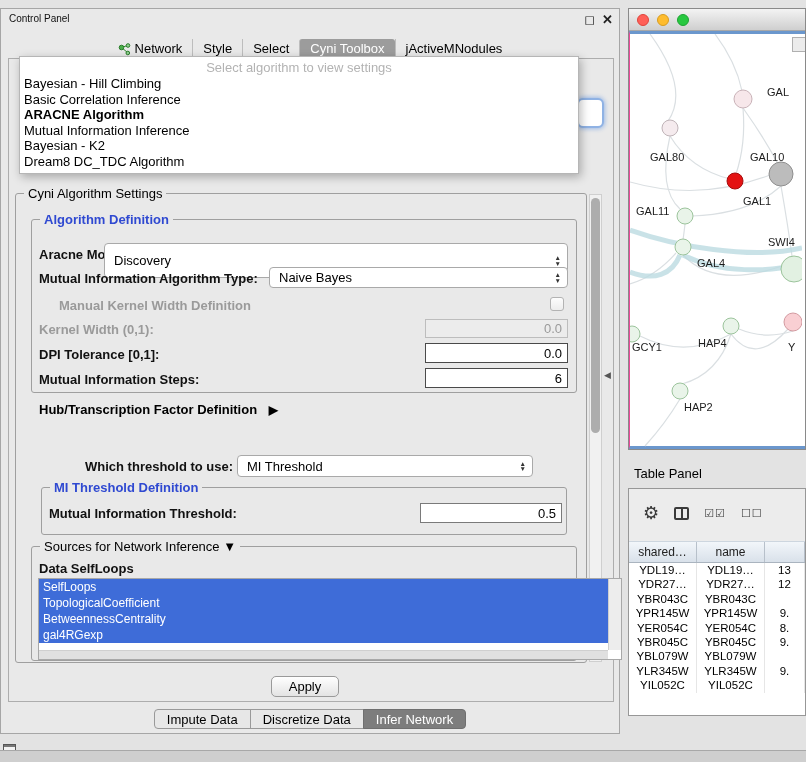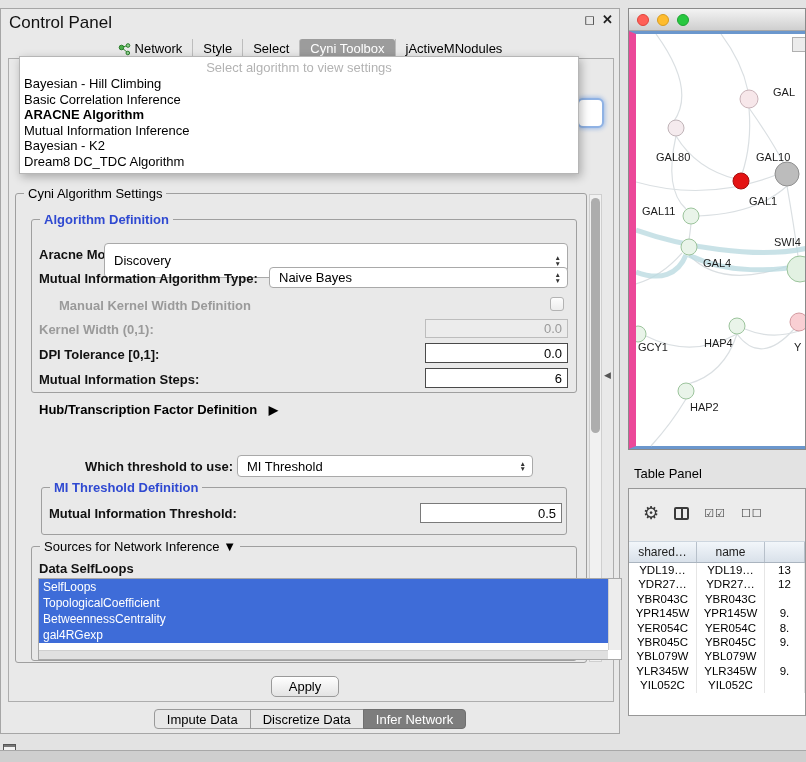--- a/index.html
+++ b/index.html
@@ -3,21 +3,21 @@
 <meta charset="utf-8">
 <style>
   * { margin:0; padding:0; box-sizing:border-box; }
   body { font-family:"Liberation Sans", sans-serif; background:#e3e3e3; }
   .page { position:relative; width:806px; height:762px; background:#e3e3e3; overflow:hidden; }
 
   
   .cp-window { position:absolute; left:0; top:8px; width:620px; height:726px;
     background:#e9e9e9; border:1px solid #a6a6a6; }
   .cp-titlebar { position:absolute; left:0; top:0; right:0; height:22px; }
-  .cp-title { position:absolute; left:8px; top:4px; font-size:17px; color:#111; }
+  .cp-title { position:absolute; left:8px; top:4px; font-size:10px; color:#111; }
   .cp-winbtns { position:absolute; right:6px; top:3px; display:flex; gap:7px; font-size:13px; color:#222; }
   .cp-winbtns span { cursor:default; }
   .cp-winbtns .x { font-weight:bold; }
 
   .cp-tabs { position:absolute; top:30px; left:0; right:0; height:20px;
     display:flex; justify-content:center; z-index:5; }
   .tab { display:flex; align-items:center; gap:4px; padding:0 10px; font-size:13px;
     line-height:20px; color:#000; border-left:1px solid #bdbdbd; }
   .tab:first-child { border-left:none; }
   .tab.active { background:#9c9c9c; color:#fff; border-radius:3px 3px 0 0; }
@@ -96,21 +96,21 @@
   .net-window { position:absolute; left:628px; top:8px; width:178px; height:442px;
     border:1px solid #8a8a8a; background:#d8d8d8; overflow:hidden; }
   .net-titlebar { position:absolute; left:0; top:0; right:0; height:22px;
     background:linear-gradient(#f3f3f3,#cfcfcf); border-bottom:1px solid #a8a8a8; }
   .lights { position:absolute; left:8px; top:5px; display:flex; gap:8px; }
   .light { width:12px; height:12px; border-radius:50%; }
   .light.red { background:#ff5f57; border:1px solid #df443c; }
   .light.yellow { background:#febc2e; border:1px solid #d89c20; }
   .light.green { background:#28c840; border:1px solid #1ea433; }
   .net-canvas { position:absolute; left:0; top:22px; right:0; bottom:0; background:#fff;
-    border-left:7px solid #ec4899; border-top:3px solid #6b97cd; border-bottom:3px solid #6b97cd; }
+    border-left:1px solid #ec4899; border-top:3px solid #6b97cd; border-bottom:3px solid #6b97cd; }
   .net-canvas svg { display:block; }
   .net-canvas svg text { font-family:"Liberation Sans",sans-serif; font-size:11px; fill:#1c1c1c; }
   .birdseye { position:absolute; right:0; top:3px; width:13px; height:15px;
     background:#ececec; border:1px solid #b0b0b0; border-right:none; }
 
   
   .table-panel-title { position:absolute; left:634px; top:466px; font-size:13px; color:#000; }
   .table-window { position:absolute; left:628px; top:488px; width:178px; height:228px;
     border:1px solid #979797; background:#ececec; overflow:hidden; }
   .tbl-toolbar { position:absolute; left:0; top:0; right:0; height:52px; }

